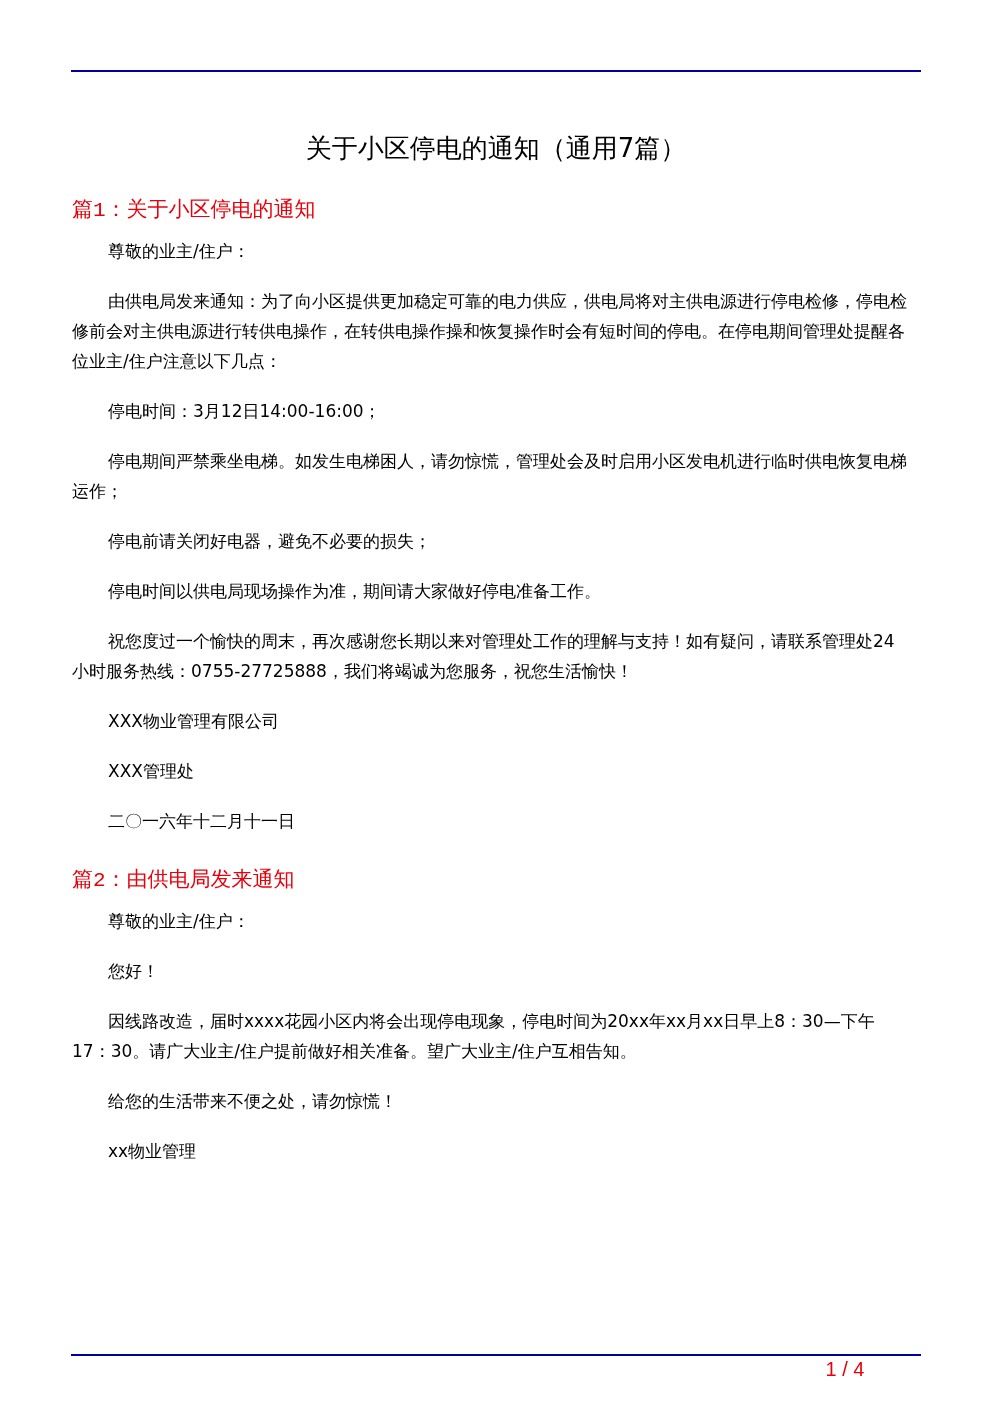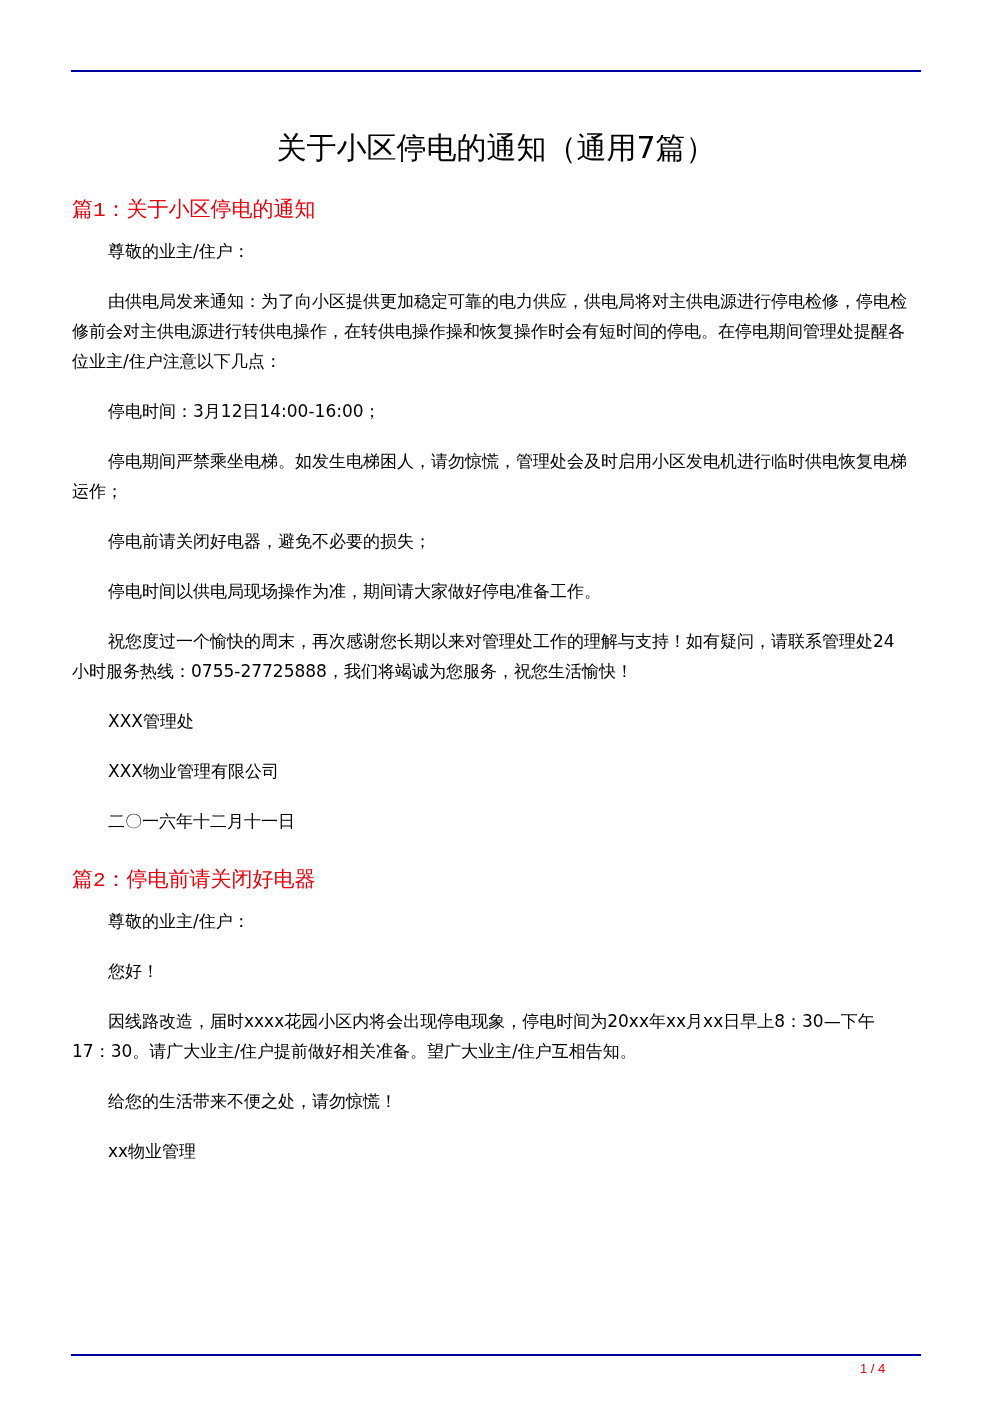--- a/index.html
+++ b/index.html
@@ -23,21 +23,21 @@
     background: #0000a0;
   }
   .rule.top { top: 70px; }
   .rule.bottom { top: 1354px; }
   .doc-title {
     position: absolute;
     top: 128px;
     left: 0;
     width: 992px;
     text-align: center;
-    font-size: 30px;
+    font-size: 26px;
     line-height: 40px;
     font-weight: normal;
     margin: 0;
   }
   .content {
     position: absolute;
     left: 72px;
     top: 186px;
     width: 838px;
   }
@@ -55,26 +55,26 @@
   .para {
     font-size: 17px;
     line-height: 30px;
     margin: 0 0 20px 0;
     text-indent: 36px;
     letter-spacing: 0px;
   }
   .page-number {
     position: absolute;
     top: 1358px;
-    left: 860px;
+    left: 824px;
     width: 42px;
-    text-align: left;
+    text-align: center;
     color: #e8000b;
     font-family: "Liberation Sans", sans-serif;
-    font-size: 13px;
+    font-size: 20px;
     line-height: 22px;
   }
 </style>
 </head>
 <body>
 
 <div class="rule top"></div>
 
 <h1 class="doc-title">关于小区停电的通知（通用7篇）</h1>
 
@@ -82,27 +82,27 @@
 
   <section>
     <h2 class="section-heading">篇1：关于小区停电的通知</h2>
     <p class="para">尊敬的业主/住户：</p>
     <p class="para">由供电局发来通知：为了向小区提供更加稳定可靠的电力供应，供电局将对主供电源进行停电检修，停电检修前会对主供电源进行转供电操作，在转供电操作操和恢复操作时会有短时间的停电。在停电期间管理处提醒各位业主/住户注意以下几点：</p>
     <p class="para">停电时间：3月12日14:00-16:00；</p>
     <p class="para">停电期间严禁乘坐电梯。如发生电梯困人，请勿惊慌，管理处会及时启用小区发电机进行临时供电恢复电梯运作；</p>
     <p class="para">停电前请关闭好电器，避免不必要的损失；</p>
     <p class="para">停电时间以供电局现场操作为准，期间请大家做好停电准备工作。</p>
     <p class="para">祝您度过一个愉快的周末，再次感谢您长期以来对管理处工作的理解与支持！如有疑问，请联系管理处24小时服务热线：0755-27725888，我们将竭诚为您服务，祝您生活愉快！</p>
+    <p class="para">XXX物业管理有限公司</p>
     <p class="para">XXX管理处</p>
-    <p class="para">XXX物业管理有限公司</p>
     <p class="para">二〇一六年十二月十一日</p>
   </section>
 
   <section>
-    <h2 class="section-heading">篇2：停电前请关闭好电器</h2>
+    <h2 class="section-heading">篇2：由供电局发来通知</h2>
     <p class="para">尊敬的业主/住户：</p>
     <p class="para">您好！</p>
     <p class="para">因线路改造，届时xxxx花园小区内将会出现停电现象，停电时间为20xx年xx月xx日早上8：30—下午17：30。请广大业主/住户提前做好相关准备。望广大业主/住户互相告知。</p>
     <p class="para">给您的生活带来不便之处，请勿惊慌！</p>
     <p class="para">xx物业管理</p>
   </section>
 
 </div>
 
 <div class="rule bottom"></div>

